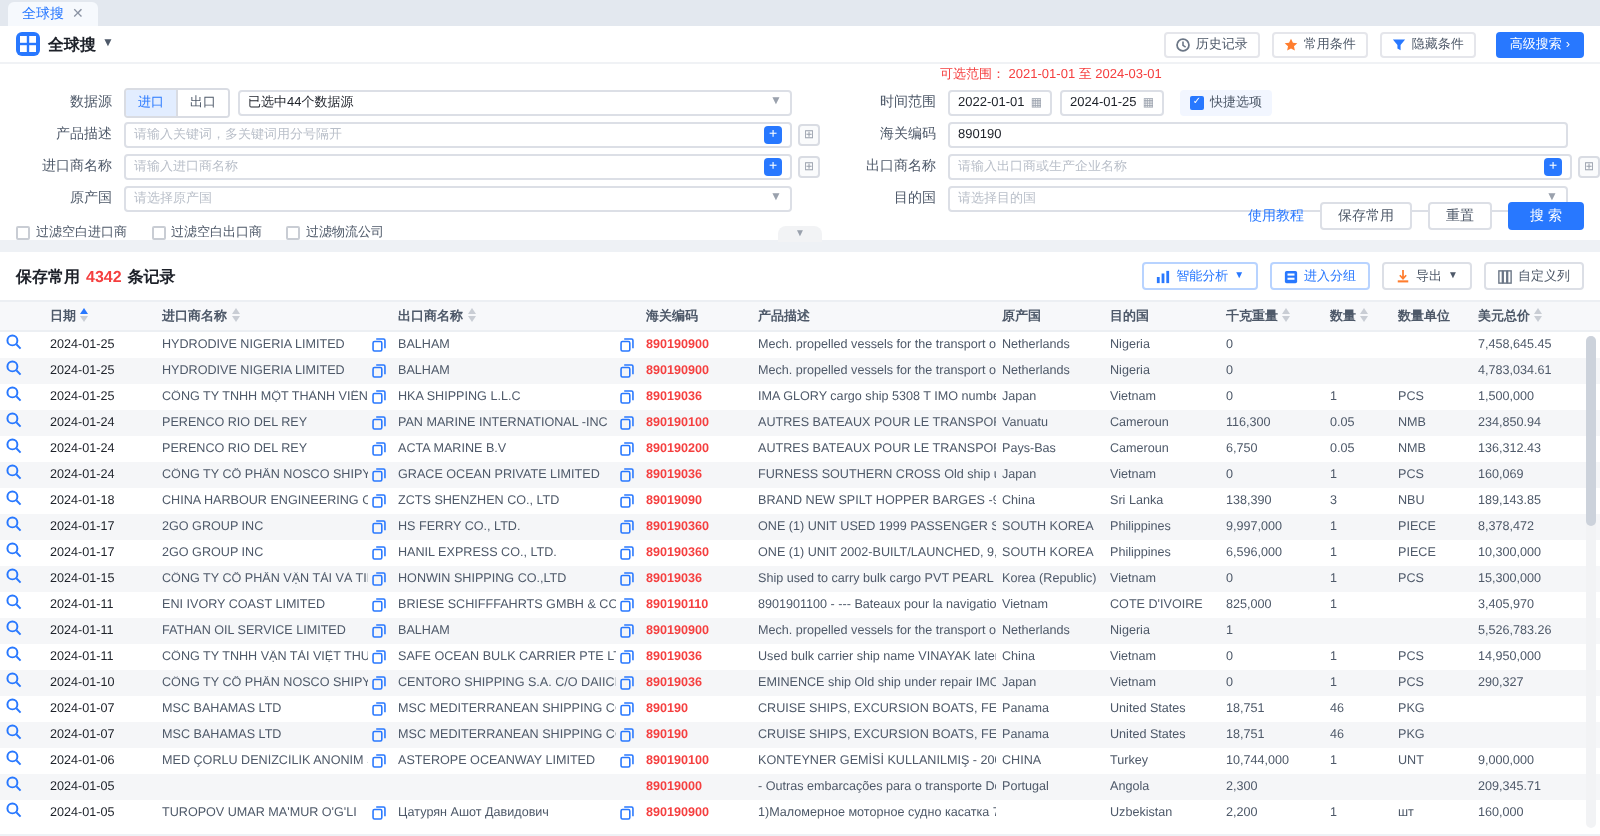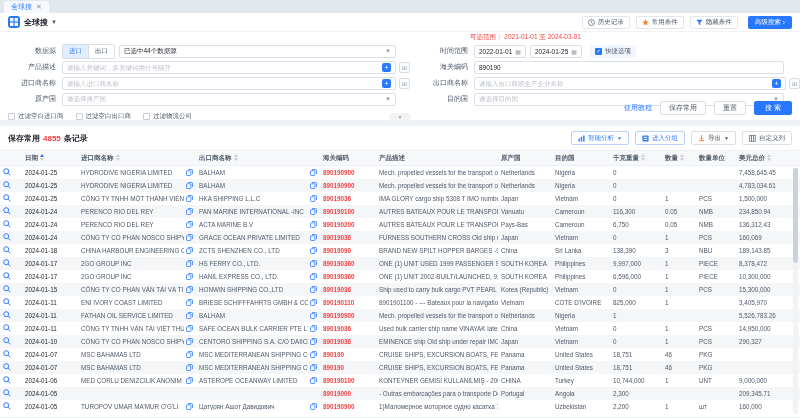--- a/index.html
+++ b/index.html
@@ -249,21 +249,21 @@
       <button class="btn">重置</button>
       <button class="btn btn-primary">搜 索</button>
     </div>
 
     <div class="collapse-pill">▼</div>
   </div>
 
   <div class="results">
     <div class="res-head">
       <span class="summary">
-        <span>保存常用</span><span class="red">4855</span><span>条记录</span>
+        <span>保存常用</span><span class="red">4342</span><span>条记录</span>
       </span>
       <span class="spacer"></span>
       <button class="res-btn">
         <svg width="7" height="7" viewBox="0 0 8 8">
             <rect x="0.5" y="4" width="1.6" height="3.5" fill="#2878ff"></rect>
             <rect x="3.2" y="2" width="1.6" height="5.5" fill="#2878ff"></rect>
             <rect x="5.9" y="0.5" width="1.6" height="7" fill="#2878ff"></rect>
           </svg>
         <span>智能分析</span>
           <span class="dd">▼</span>

